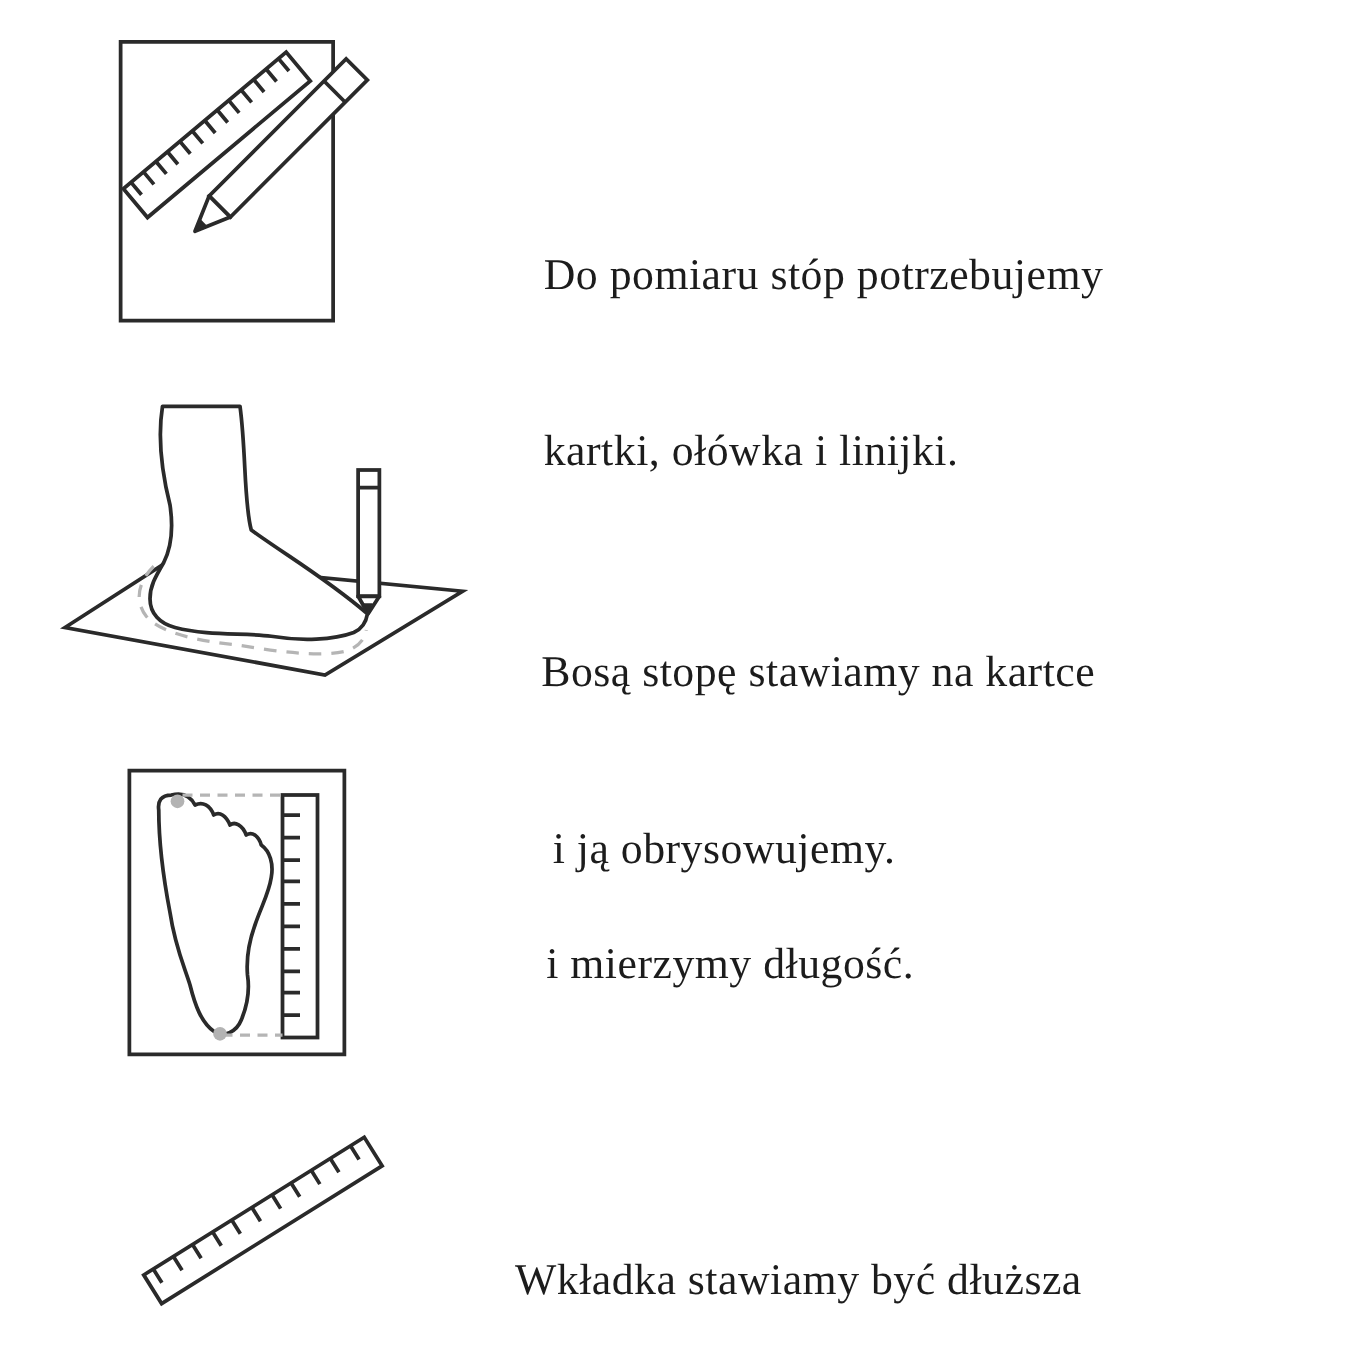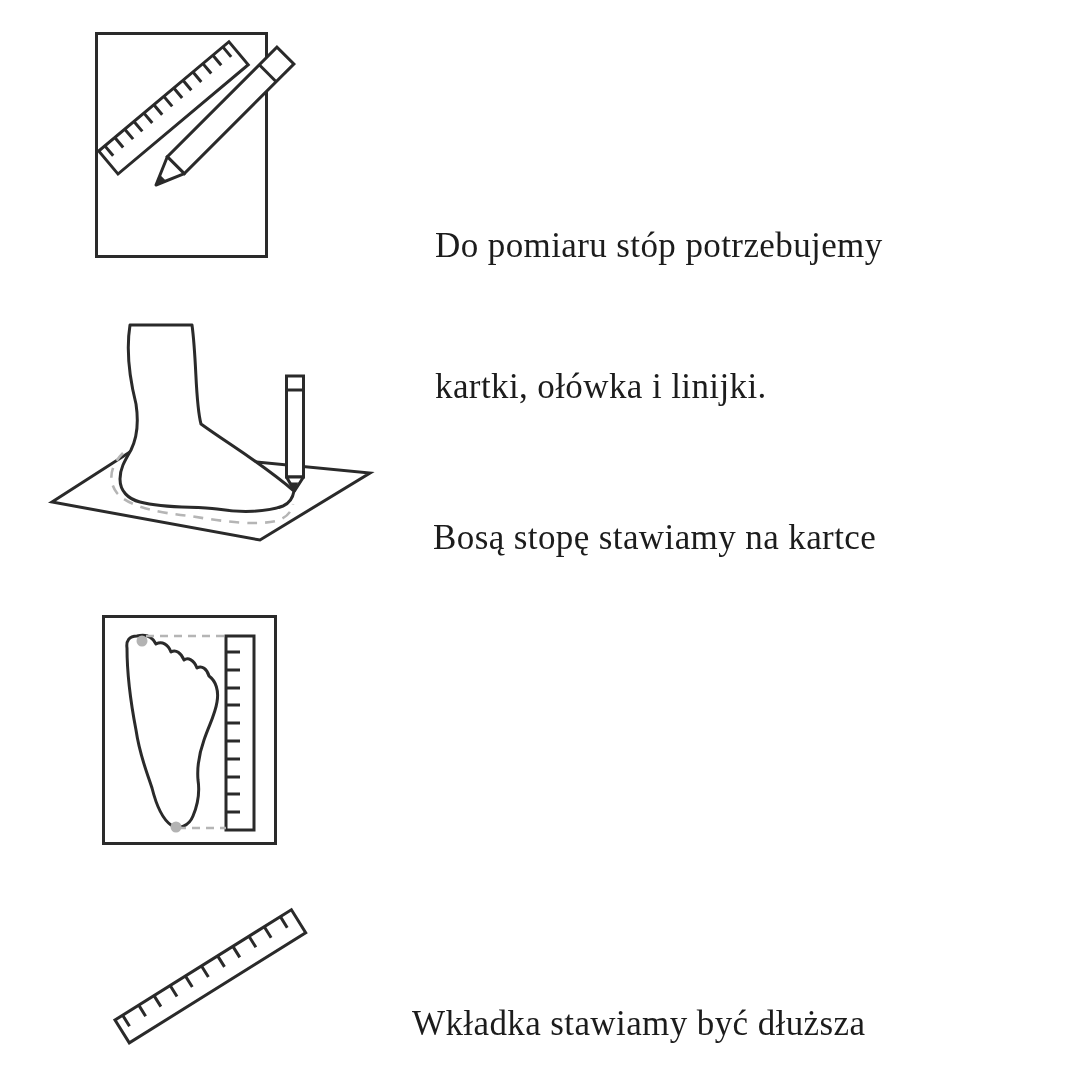--- a/index.html
+++ b/index.html
@@ -43,21 +43,21 @@
         <path class="stroke" stroke-width="2.6" d="M8,-30 V-17 M21,-30 V-17 M34,-30 V-17 M46,-30 V-17 M59,-30 V-17 M72,-30 V-17 M85,-30 V-17 M98,-30 V-17 M110,-30 V-17 M123,-30 V-17 M136,-30 V-17 M149,-30 V-17 M162,-30 V-17"></path>
       </g>
       <g transform="translate(64,157) rotate(-45)">
         <rect class="stroke-f" x="28" y="-12" width="155" height="24" stroke-width="3.2"></rect>
         <line class="stroke" x1="158" y1="-12" x2="158" y2="12" stroke-width="3.2"></line>
         <polygon class="stroke-f" points="0,0 28,-12 28,12" stroke-linejoin="round" stroke-width="3.2"></polygon>
         <polygon points="0,0 10,-4.5 10,4.5" fill="#2a2a2a"></polygon>
       </g>
     </svg>
   </figure>
-  <div class="copy" style="left:435px;top:128px">
+  <div class="copy" style="left:435px;top:102px">
     <div>Do pomiaru stóp potrzebujemy</div>
     <div>kartki, ołówka i linijki.</div>
   </div>
 
   <figure class="art" style="left:45px;top:312px;width:340px;height:230px">
     <svg viewBox="0 0 340 230">
       <polygon class="stroke-f" points="7,190 88,138 325,161 215,228"></polygon>
       <path class="dashed" stroke-dasharray="10 8" d="M78,141 C66,153 62,168 72,181 C84,195 115,201 145,204 C175,209 210,214 231,209 C242,206 247,199 248,192"></path>
       <path class="stroke-f" stroke-linejoin="round" d="M85,13 C81,38 85,68 91,92 C94,112 92,126 86,138 C79,150 75,157 75,167
                C75,179 83,187 95,190 C122,197 150,194 172,197 C196,201 222,200 238,194
@@ -65,20 +65,21 @@
       <g>
         <rect class="stroke-f" x="241.5" y="64" width="17" height="101"></rect>
         <line class="stroke" x1="241.5" y1="78" x2="258.5" y2="78"></line>
         <polygon class="stroke-f" points="241.5,165 258.5,165 249.5,179" stroke-linejoin="round"></polygon>
         <polygon points="245.8,170.5 253.2,170.5 249.5,179" fill="#2a2a2a"></polygon>
       </g>
     </svg>
   </figure>
   <div class="copy" style="left:433px;top:420px">
     <div>Bosą stopę stawiamy na kartce</div>
+    <div> i ją obrysowujemy.</div>
   </div>
 
   <figure class="art" style="left:100px;top:612px;width:178px;height:235px">
     <svg viewBox="0 0 178 235">
       <rect class="stroke-f" x="3.5" y="4.5" width="172" height="227"></rect>
       <g>
         <rect class="stroke-f" x="126" y="24" width="28" height="194"></rect>
         <path class="stroke" stroke-width="2.6" d="M126,40 H140 M126,58 H140 M126,76 H140 M126,93 H140 M126,111 H140 M126,129 H140 M126,147 H140 M126,165 H140 M126,182 H140 M126,200 H140"></path>
       </g>
       <path class="stroke-f" stroke-linejoin="round" d="M37,24 C29,24 26,29 27,36 C27,60 31,92 36,118 C40,145 47,160 52,176
@@ -86,20 +87,21 @@
                C97,156 99,142 104,128 C109,113 115,103 117,90 C119,79 116,69 109,64
                C107,57 102,53 97,56 C94,48 88,45 84,48 C81,41 76,37 71,40
                C68,32 62,29 56,32 C52,24 45,22 37,24 Z"></path>
       <line class="dashed" stroke-dasharray="8 6" x1="46" y1="24" x2="126" y2="24"></line>
       <line class="dashed" stroke-dasharray="8 6" x1="78" y1="216" x2="126" y2="216"></line>
       <circle cx="42" cy="29" r="5.5" fill="#b3b3b3"></circle>
       <circle cx="76" cy="215" r="5.5" fill="#b3b3b3"></circle>
     </svg>
   </figure>
   <div class="copy" style="left:437px;top:653px">
+    <div>i mierzymy długość.</div>
   </div>
 
   <figure class="art" style="left:103px;top:898px;width:215px;height:150px">
     <svg viewBox="0 0 215 150">
       <g transform="translate(12,122) rotate(-32)">
         <rect class="stroke-f" x="0" y="0" width="208" height="27" stroke-width="3.2"></rect>
         <path class="stroke" stroke-width="2.6" d="M9,0 V13 M28,0 V13 M46,0 V13 M65,0 V13 M83,0 V13 M102,0 V13 M121,0 V13 M139,0 V13 M158,0 V13 M176,0 V13 M195,0 V13"></path>
       </g>
     </svg>
   </figure>

